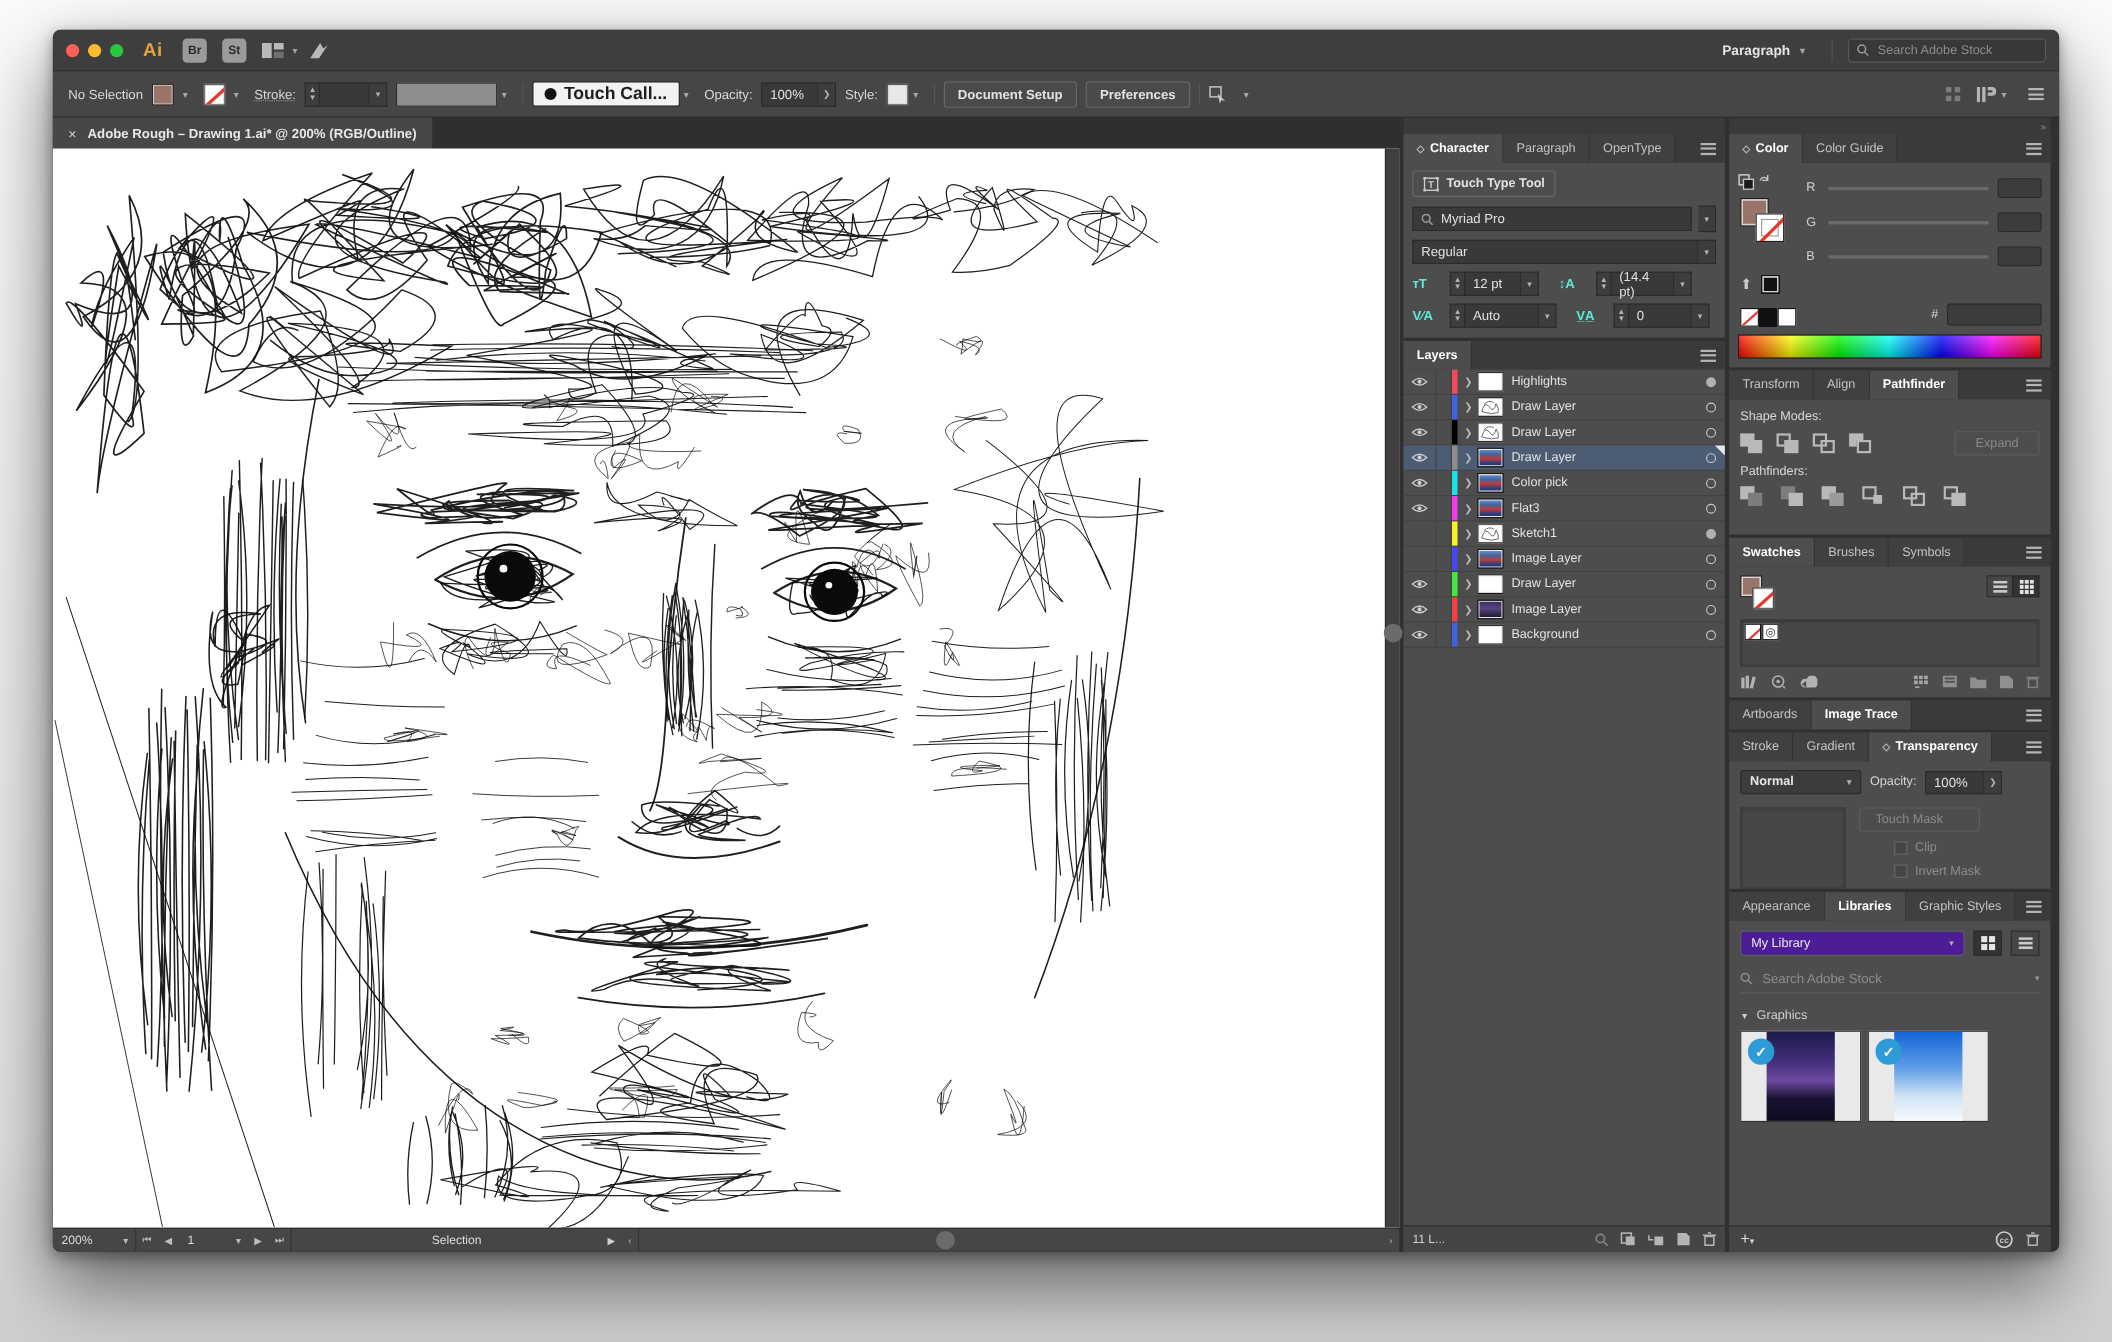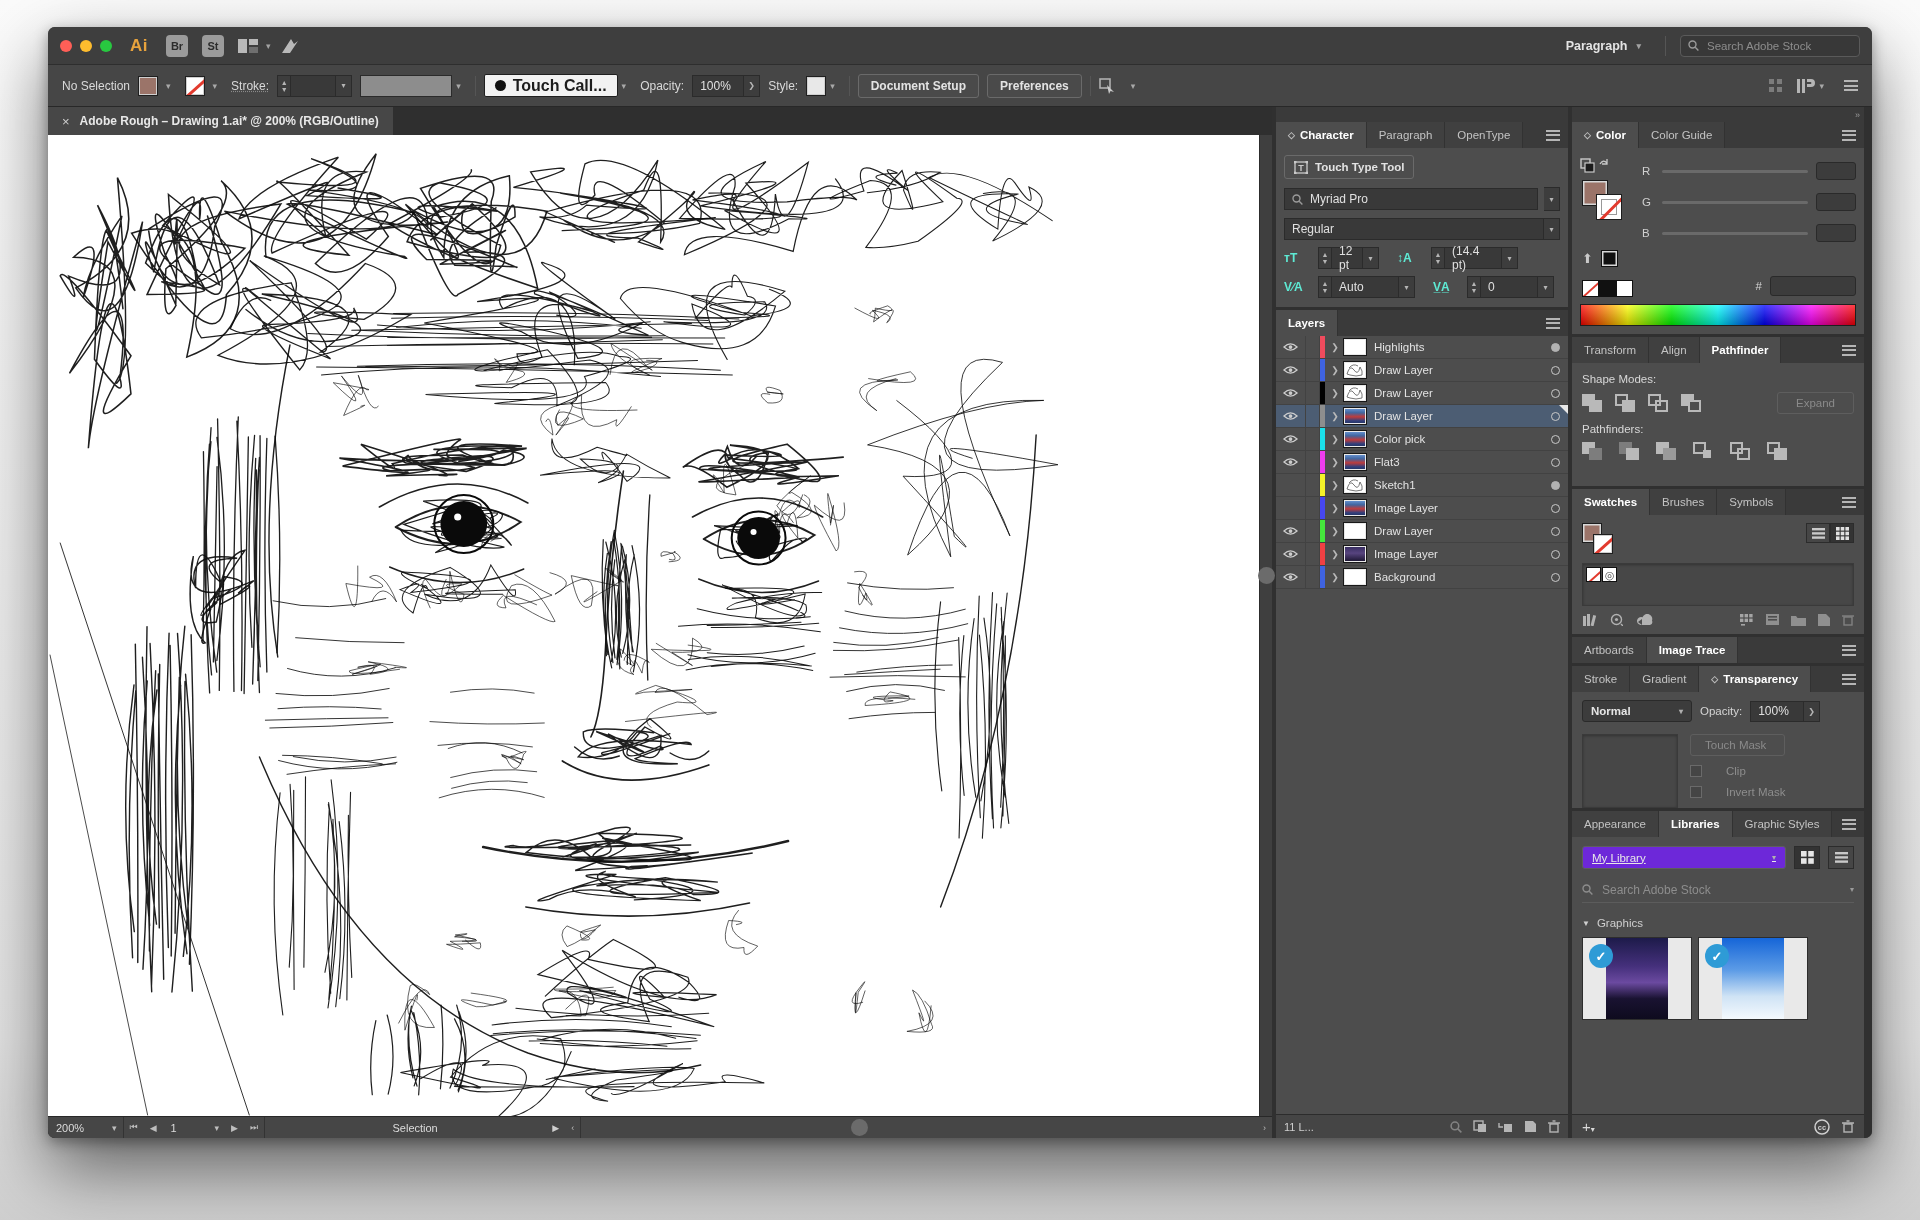--- a/index.html
+++ b/index.html
@@ -137,25 +137,25 @@
   .sw-item.reg::after{content:"◎";position:absolute;inset:0;font-size:11px;line-height:14px;text-align:center;color:#444;}
   .sw-foot{display:flex;align-items:center;gap:13px;margin-top:7px;color:#b2b2b2;}
   .sw-foot .right{margin-left:auto;display:flex;gap:12px;color:#a5a5a5;}
   
   .tr-row{display:flex;align-items:center;gap:8px;}
   .tr-dd{width:110px;height:22px;background:#3c3c3c;border:1px solid #2a2a2a;border-radius:3px;display:flex;align-items:center;padding:0 8px;color:#e6e6e6;font-weight:bold;}
   .tr-dd .c{margin-left:auto;font-size:8px;color:#b0b0b0;}
   .tr-grid{display:flex;gap:12px;margin-top:12px;}
   .tr-thumb{width:96px;height:74px;background:#474747;border:1px solid #3a3a3a;box-shadow:inset 0 1px 3px rgba(0,0,0,.3);}
   .tr-ctl{display:flex;flex-direction:column;gap:9px;color:#8d8d8d;}
-  .cb{display:flex;align-items:center;gap:24px;}
+  .cb{display:flex;align-items:center;gap:7px;margin-left:32px;}
   .cb .box{width:12px;height:12px;border:1px solid #6a6a6a;background:#454545;}
   
   .lib-row{display:flex;align-items:center;gap:8px;}
-  .lib-dd{flex:1;height:23px;background:#6d28d9;border:1px solid #5e5e5e;border-radius:3px;display:flex;align-items:center;padding:0 9px;color:#e8e8e8;text-decoration:underline;}
+  .lib-dd{flex:1;height:23px;background:#4c1d95;border:1px solid #5e5e5e;border-radius:3px;display:flex;align-items:center;padding:0 9px;color:#e8e8e8;}
   .lib-dd .c{margin-left:auto;font-size:8px;color:#b0b0b0;}
   .lib-search{display:flex;align-items:center;gap:7px;border-bottom:1px solid #5c5c5c;height:26px;margin-top:8px;color:#8d8d8d;}
   .lib-search input{flex:1;background:transparent;border:0;outline:none;color:#bbb;font-size:12px;}
   .lib-search input::placeholder{color:#8d8d8d;}
   .lib-sec{margin-top:14px;color:#cfcfcf;display:flex;align-items:center;gap:7px;}
   .cards{display:flex;gap:6px;margin-top:8px;}
   .card{width:110px;height:83px;background:#e9e9e9;border:1px solid #2d2d2d;position:relative;display:flex;justify-content:center;}
   .card .img{width:62px;height:100%;}
   .img.city{background:linear-gradient(180deg,#1d1b4a 0%,#45307c 35%,#6b4aa0 55%,#191231 75%,#0e0b1e 100%);}
   .img.clouds{background:linear-gradient(180deg,#1565d8 0%,#5d9ce6 40%,#cfe3f5 72%,#f4f9fd 100%);}
@@ -465,21 +465,21 @@
             <span class="dd-chev" style="margin-left:6px;height:24px">▾</span>
           </div>
           <div class="cp-row">
             <span class="field" style="flex:1">Regular</span>
             <span class="dd-chev">▾</span>
           </div>
           <div class="cp-row" style="gap:10px">
             <span class="cp-ic">ᴛT</span>
             <span class="grp">
               <span class="stepper">▲<br>▼</span>
-              <span class="field" style="width:32px">12 pt</span>
+              <span class="field" style="width:52px">12 pt</span>
               <span class="dd-chev">▾</span>
             </span>
             <span class="cp-ic" style="margin-left:8px">↕A</span>
             <span class="grp">
               <span class="stepper">▲<br>▼</span>
               <span class="field" style="width:58px">(14.4 pt)</span>
               <span class="dd-chev">▾</span>
             </span>
           </div>
           <div class="cp-row" style="gap:10px;margin-bottom:0">

